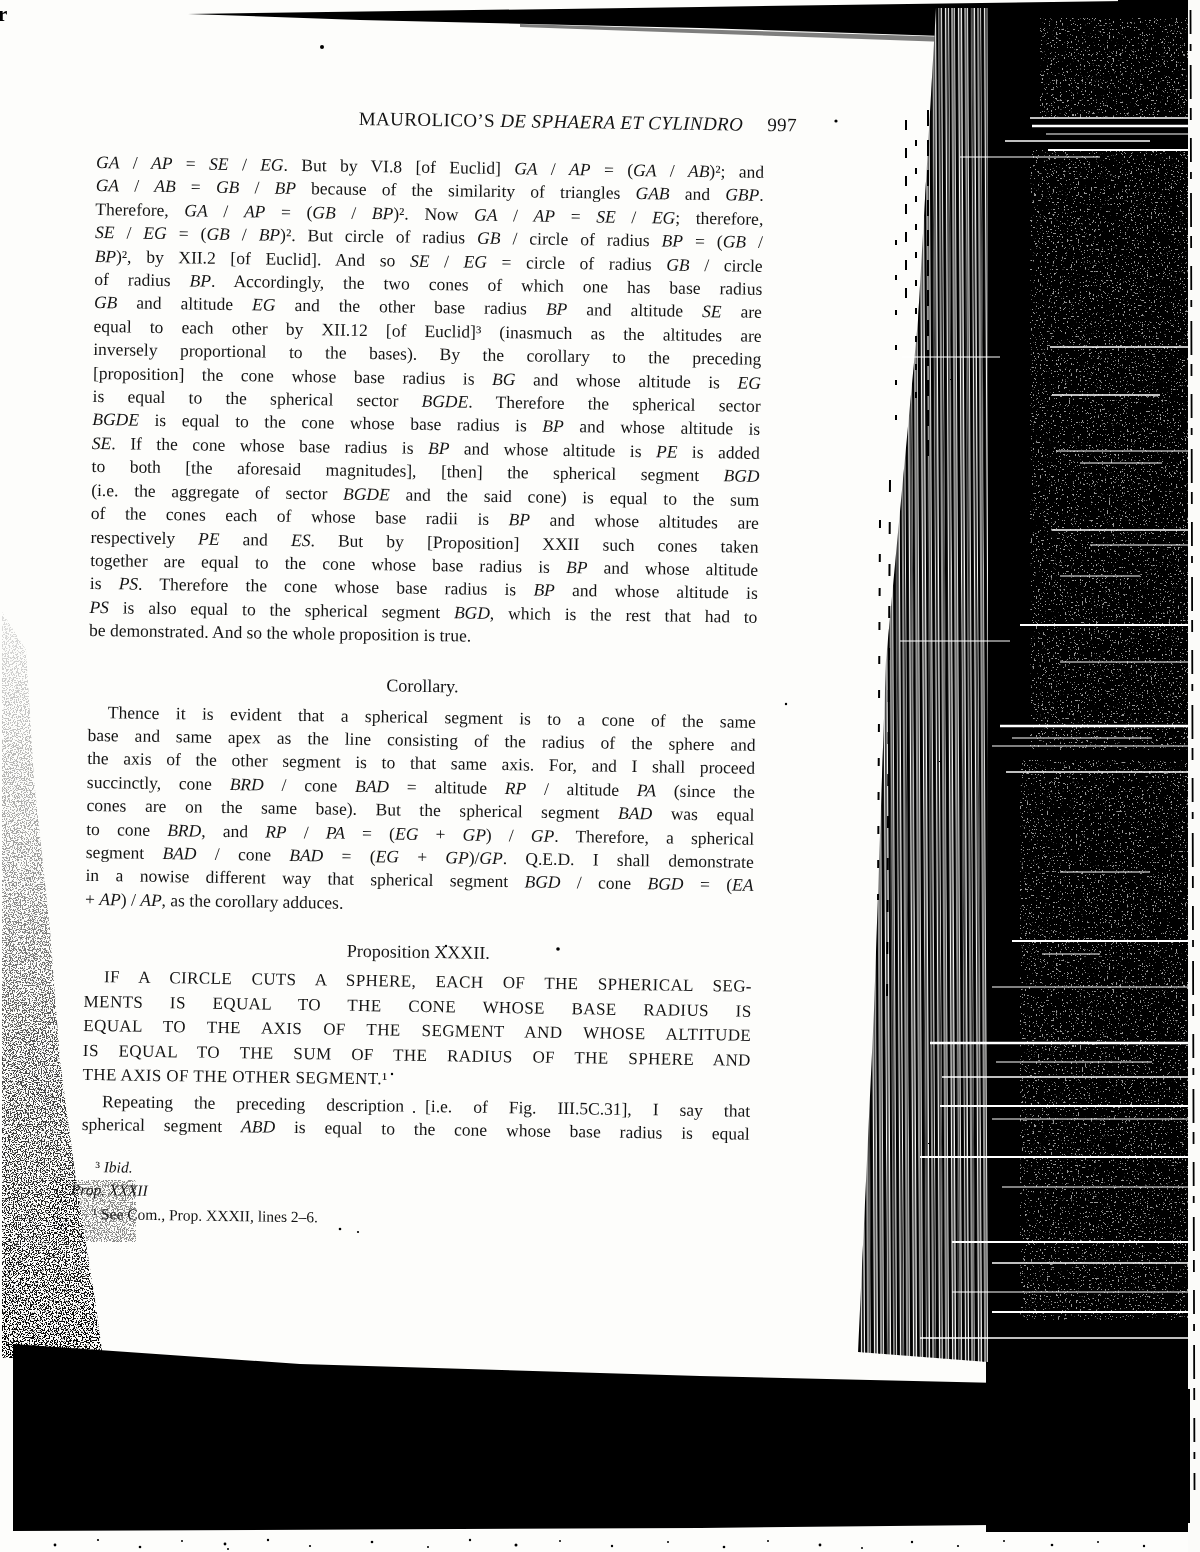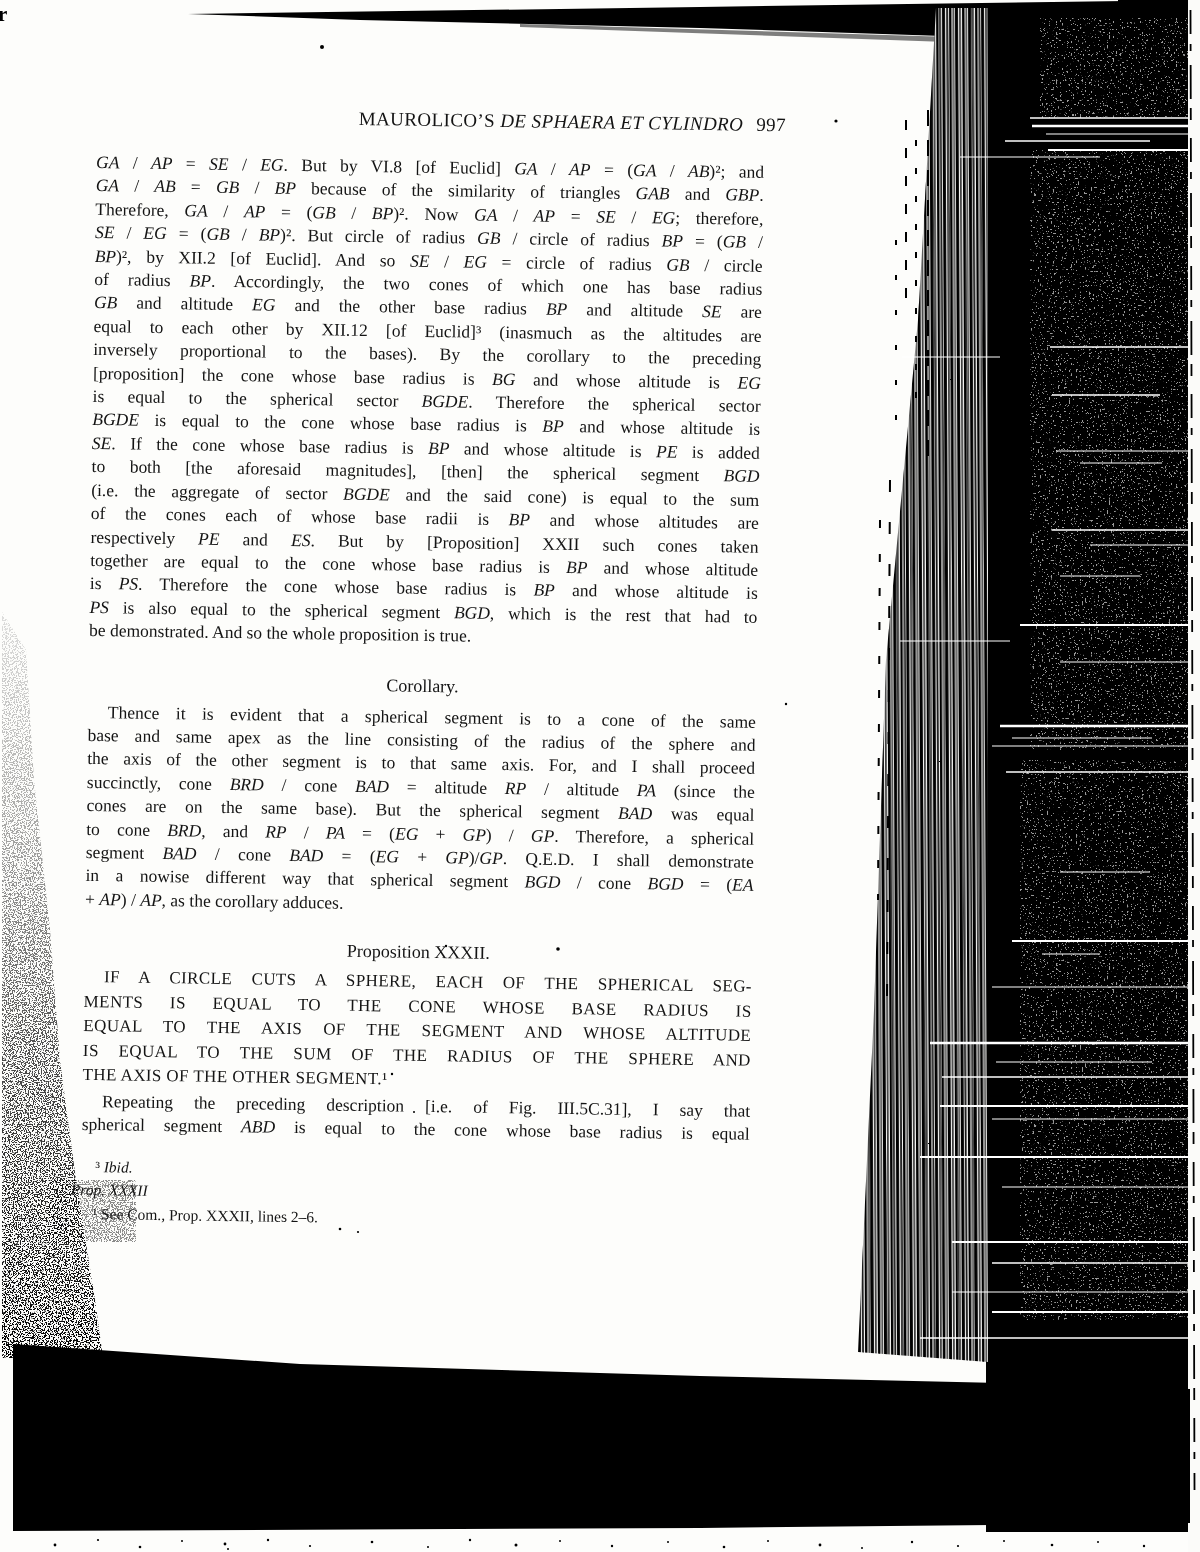--- a/index.html
+++ b/index.html
@@ -3,21 +3,21 @@
 <meta charset="utf-8">
 <style>
   html,body{margin:0;padding:0;background:#e8e8e8;}
   .page{position:relative;width:1200px;height:1552px;background:#fdfdfb;overflow:hidden;
         font-family:"Liberation Serif",serif;color:#141414;}
   .artifacts{position:absolute;left:0;top:0;z-index:1;}
   .content{position:absolute;left:97px;top:103px;width:668px;z-index:2;
            transform:rotate(0.85deg);transform-origin:0 0;}
   .header-row{white-space:nowrap;margin-left:262px;font-size:19px;line-height:24px;letter-spacing:.4px;}
   .hdr .it{font-style:italic;}
-  .pnum{margin-left:13px;}
+  .pnum{margin-left:24px;}
   .it{font-style:italic;}
   .para{margin:0;}
   .para .line{font-size:17.5px;line-height:23.4px;text-align:justify;text-align-last:justify;}
   .para .line.indent{text-indent:20px;}
   .para .line.lastline{text-align-last:left;}
   .para.caps .line{font-size:17px;line-height:24.5px;letter-spacing:.4px;}
   [data-name="text-column"] > .para:first-child{margin-top:24px;}
   .heading{text-align:center;font-size:18px;line-height:24px;margin-top:26px;margin-bottom:8px;}
   .heading.prop{margin-top:24px;margin-bottom:6px;}
   .para.rep{margin-top:2px;}

